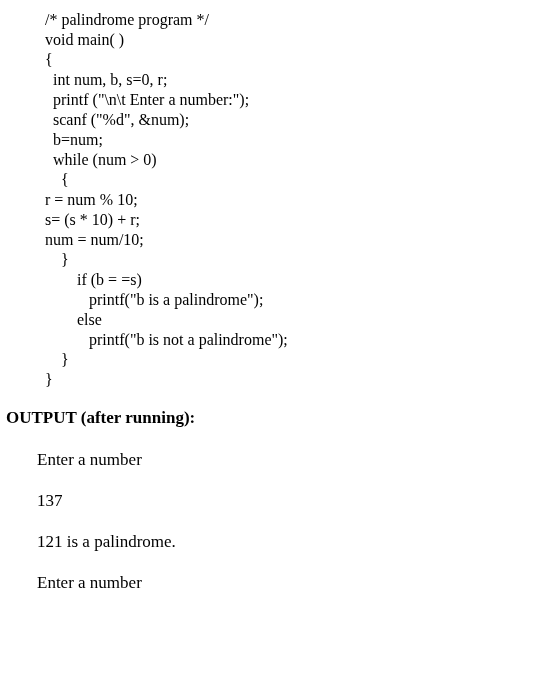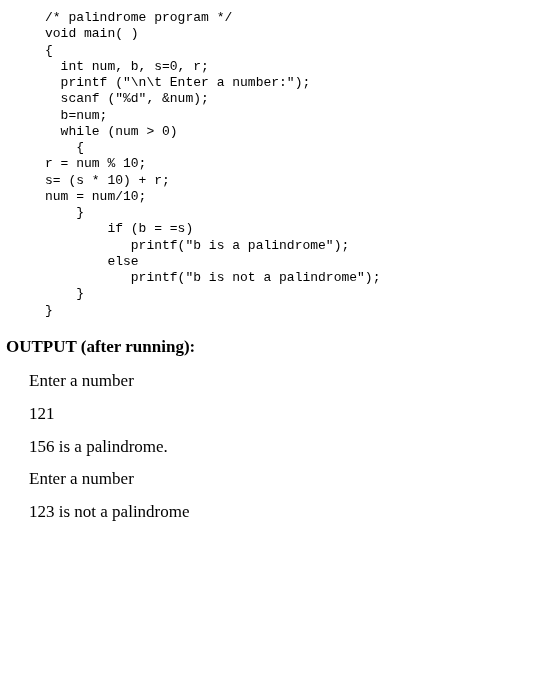--- a/index.html
+++ b/index.html
@@ -5,43 +5,43 @@
     body {
       margin: 0;
       padding: 0;
       font-family: "Times New Roman", serif;
       background: white;
       width: 549px;
       height: 682px;
       overflow: hidden;
     }
     .code-block {
-      font-family: Liberation Mono, monospace;
-      font-size: 13px;
+      font-family: Liberation Serif, serif;
+      font-size: 16px;
       line-height: 1.25;
       white-space: pre;
       color: #000;
       padding: 10px 16px 0 45px;
     }
     .output-heading {
       font-family: "Times New Roman", serif;
       font-weight: bold;
       font-size: 17px;
       color: #000;
       padding: 18px 0 6px 6px;
     }
     .output-block {
       font-family: "Times New Roman", serif;
       font-size: 17px;
       line-height: 1.7;
       color: #000;
       padding: 0 0 0 25px;
     }
     .output-line {
-      margin: 4px;
+      margin: 12px;
     }
   </style>
 </head>
 <body>
 
 <div class="code-block">/* palindrome program */
 void main( )
 {
   int num, b, s=0, r;
   printf ("\n\t Enter a number:");
@@ -57,17 +57,16 @@
            printf("b is a palindrome");
         else
            printf("b is not a palindrome");
     }
 }</div>
 
 <div class="output-heading">OUTPUT (after running):</div>
 
 <div class="output-block">
   <div class="output-line">Enter a number</div>
-  <div class="output-line">121</div>
-  <div class="output-line">156 is a palindrome.</div>
+  <div class="output-line">137</div>
+  <div class="output-line">121 is a palindrome.</div>
   <div class="output-line">Enter a number</div>
-  <div class="output-line">123 is not a palindrome</div>
 </div>
 
 </body></html>

